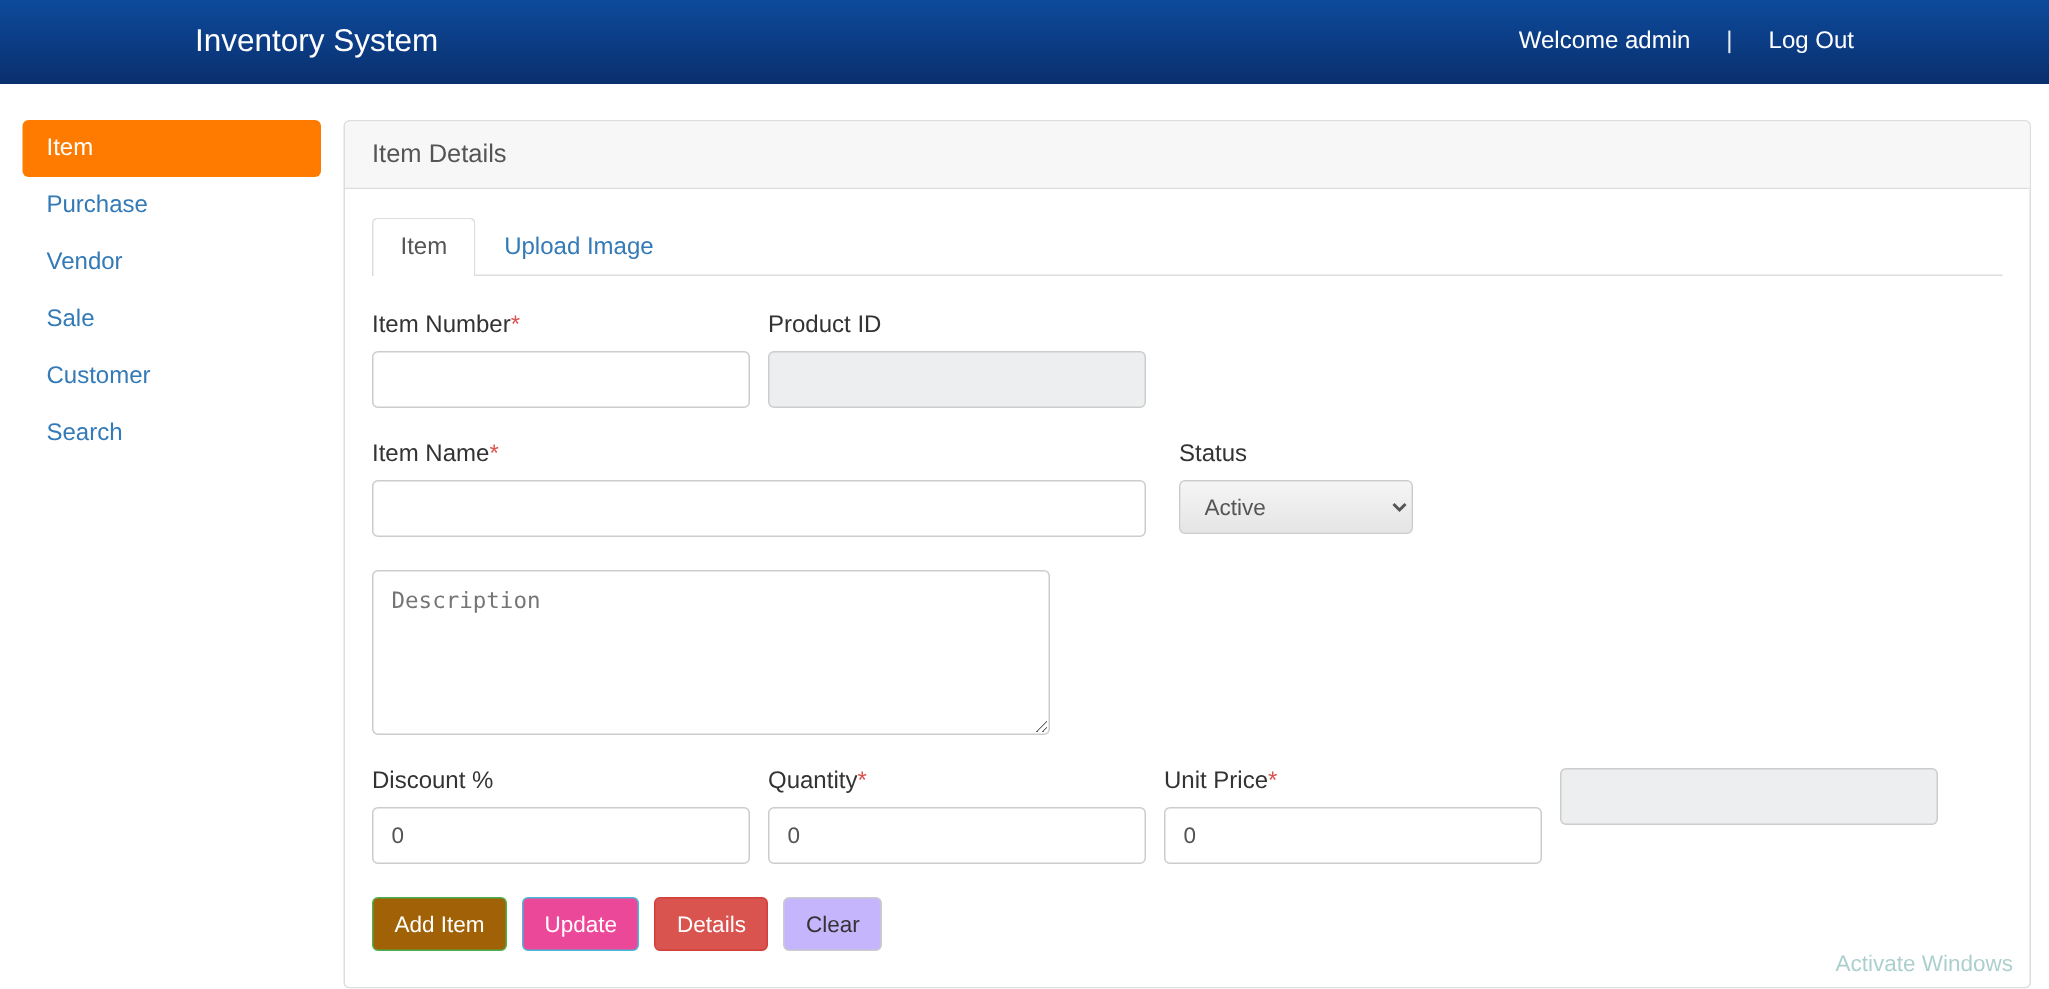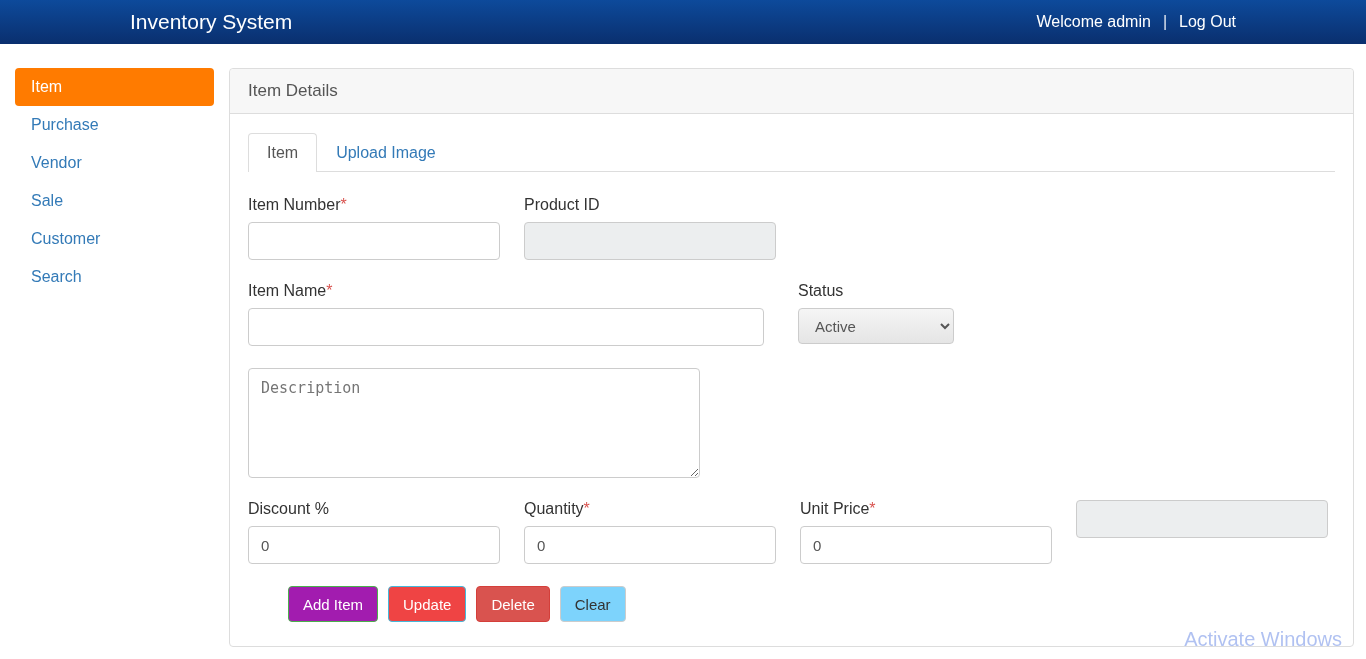--- a/index.html
+++ b/index.html
@@ -6,35 +6,35 @@
   body {
     margin: 0;
     font-family: "Segoe UI", -apple-system, "Helvetica Neue", Arial, sans-serif;
     font-size: 16px;
     color: #333;
     background: #fff;
   }
   .navbar {
     background: linear-gradient(to bottom, #0d4a9b, #0a2f6e);
     color: #fff;
-    height: 44px;
+    height: 56px;
     display: flex;
     align-items: center;
     justify-content: space-between;
     padding: 0 130px 0 130px;
   }
   .navbar-brand {
     font-size: 21px;
     font-weight: 500;
     color: #fff;
   }
   .navbar-right {
     display: flex;
     align-items: center;
-    gap: 12px;
+    gap: 24px;
     font-size: 16px;
   }
   .navbar-right .sep { color: #fff; opacity: 0.9; }
   .navbar-right a { color:#fff; text-decoration:none; cursor:pointer; }
 
   .layout {
     display: flex;
     padding-top: 24px;
   }
   .sidebar {
@@ -95,21 +95,21 @@
     top: 1px;
   }
   .tab.active {
     color: #555;
     background: #fff;
     border-color: #ddd;
   }
 
   .form-row {
     display: flex;
-    gap: 24px;
+    gap: 12px;
     margin-bottom: 22px;
     flex-wrap: wrap;
   }
   .col { flex: 0 0 auto; }
   .w-item-number { width: 252px; }
   .w-product-id  { width: 252px; }
   .w-item-name   { width: 516px; }
   .w-status      { width: 156px; margin-left: 10px; }
   .w-desc        { width: 452px; }
   .w-quarter     { width: 252px; }
@@ -149,31 +149,31 @@
   .btn-row { display:flex; gap:10px; }
   .btn {
     height: 36px;
     padding: 0 14px;
     font-size: 15px;
     border-radius: 4px;
     border: 1px solid transparent;
     cursor: pointer;
     color: #fff;
   }
-  .btn-success { background:#a21caf; border-color:#4cae4c;margin-left:40px; }
-  .btn-info    { background:#ef4444; border-color:#46b8da; }
+  .btn-success { background:#a16207; border-color:#4cae4c; }
+  .btn-info    { background:#ec4899; border-color:#46b8da; }
   .btn-danger  { background:#d9534f; border-color:#d43f3a; }
-  .btn-default { background:#7dd3fc; color:#333; border-color:#ccc; }
+  .btn-default { background:#c4b5fd; color:#333; border-color:#ccc; }
 
   .watermark {
     position: fixed;
     right: 24px;
     bottom: 8px;
-    color: #1d4ed8;
-    font-size: 20px;
+    color: #0f766e;
+    font-size: 15px;
     pointer-events: none;
     opacity: 0.35;
     text-align: center;
   }
 </style>
 </head>
 <body>
 
 <div class="navbar">
   <div class="navbar-brand">Inventory System</div>
@@ -263,21 +263,21 @@
             <input class="form-control" type="text" value="0" style="">
           </div>
           <div class="col w-totalstock">
             <input class="form-control disabled" type="text" readonly="" value="" style="">
           </div>
         </div>
 
         <div class="btn-row">
           <button class="btn btn-success">Add Item</button>
           <button class="btn btn-info">Update</button>
-          <button class="btn btn-danger">Delete</button>
+          <button class="btn btn-danger">Details</button>
           <button class="btn btn-default">Clear</button>
         </div>
 
       </div>
     </div>
   </main>
 </div>
 
 <div class="watermark">Activate Windows</div>
 

